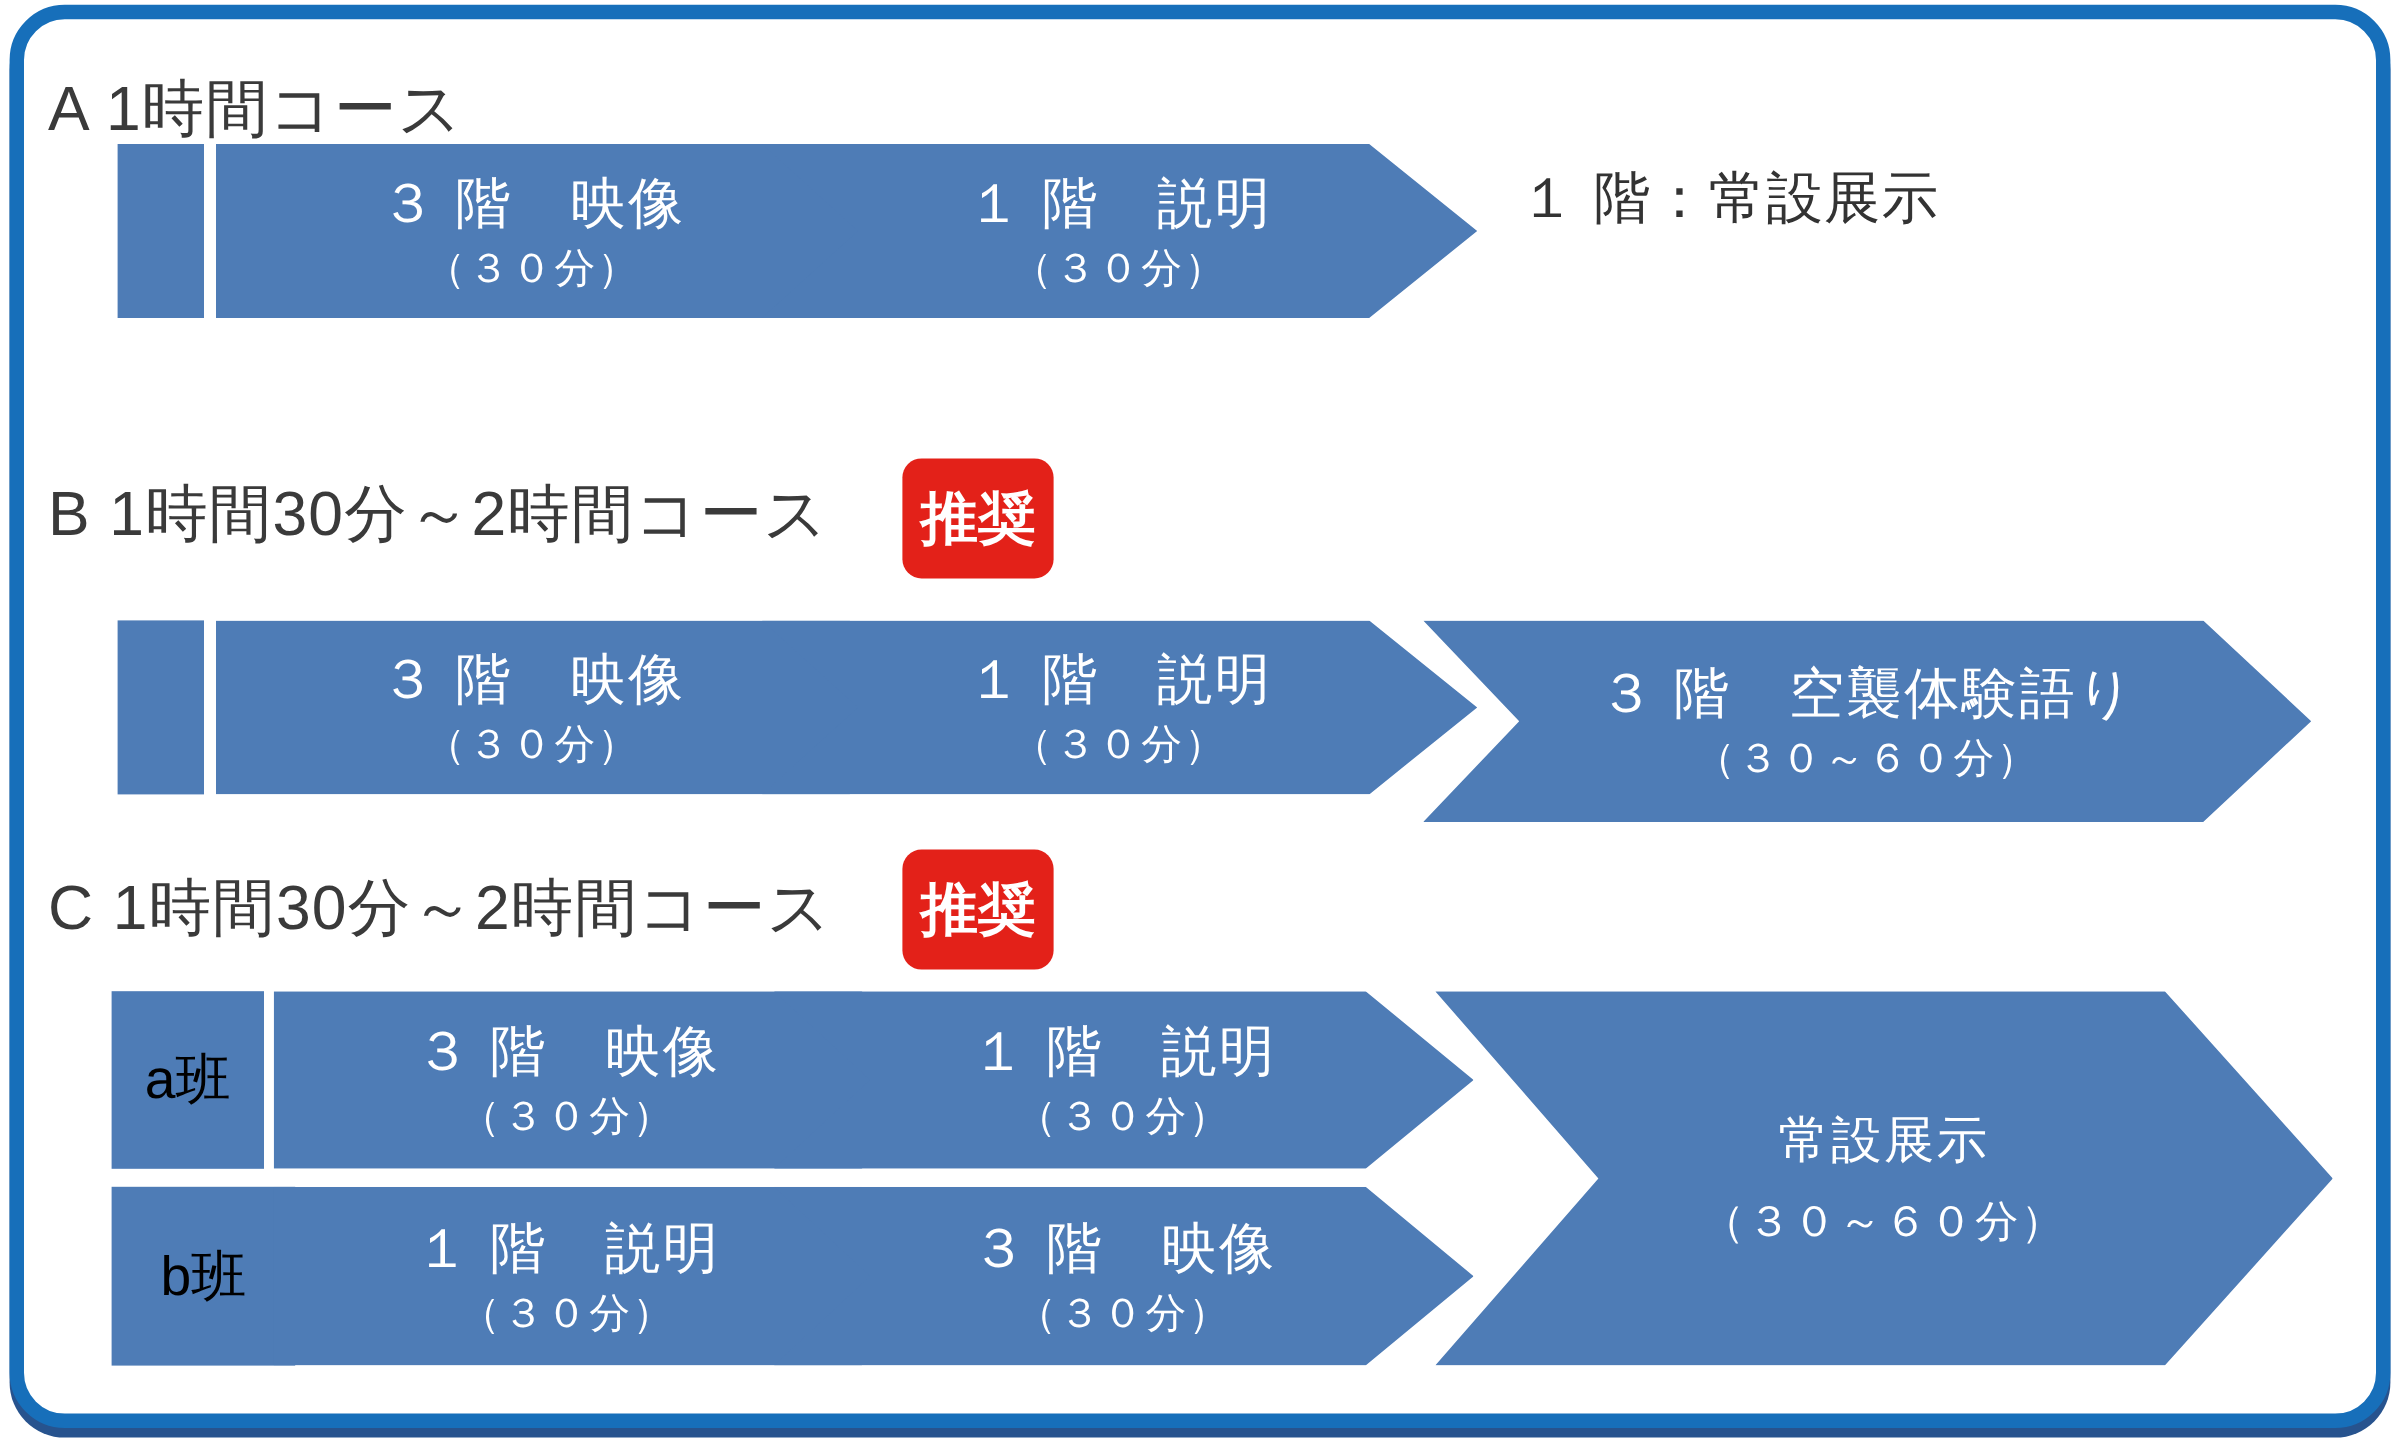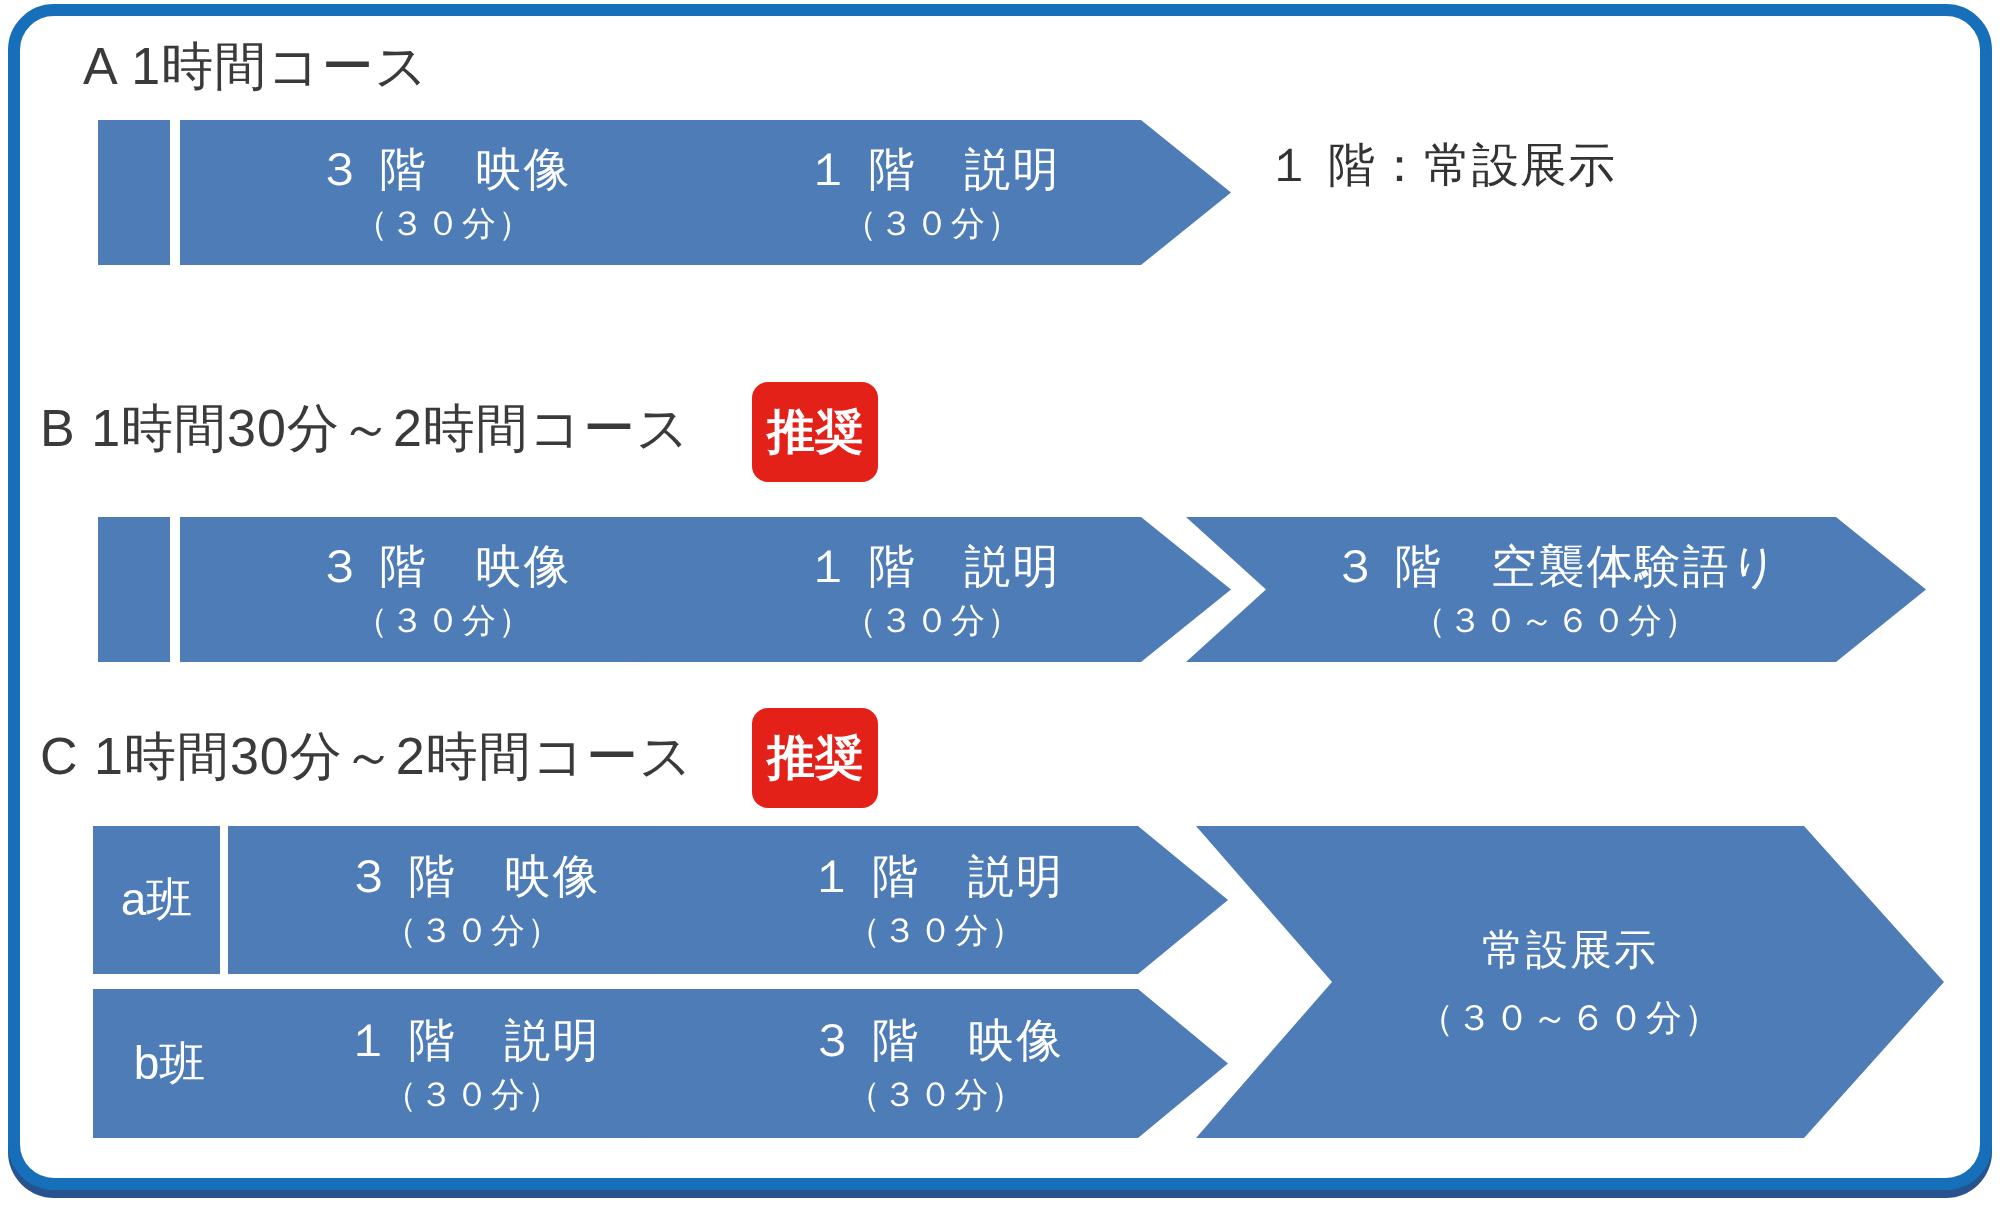--- a/index.html
+++ b/index.html
@@ -20,21 +20,21 @@
   }
   .badge{
     position:absolute;width:126px;height:100px;background:#E32119;
     border-radius:16px;color:#ffffff;font-size:48px;font-weight:700;
     display:flex;align-items:center;justify-content:center;white-space:nowrap;
   }
   .stripe{
     position:absolute;background:#4E7CB6;
   }
   .glabel{
-    position:absolute;background:#4E7CB6;color:#ffffff;
+    position:absolute;background:#4E7CB6;color:#000000;
     display:flex;align-items:center;justify-content:center;
     font-size:46px;white-space:nowrap;
   }
   .chev{
     --head:90px;--notch:80px;
     position:absolute;background:#4E7CB6;color:#ffffff;
     display:flex;flex-direction:column;align-items:center;justify-content:center;
     text-align:center;white-space:nowrap;
   }
   .chev.flat{
@@ -53,21 +53,21 @@
   .legend{
     position:absolute;color:#333333;font-size:47px;line-height:62px;
     white-space:nowrap;letter-spacing:1px;
   }
 </style>
 </head>
 <body>
 
 <div class="frame"></div>
 
-<div class="section-title" style="left:40px;top:32px;margin-left:43px;">A 1時間コース</div>
+<div class="section-title" style="left:40px;top:56px;">A 1時間コース</div>
 
 <div class="stripe" style="left:98px;top:120px;width:72px;height:145px;"></div>
 
 <div class="chev flat" style="left:180px;top:120px;width:528px;height:145px;">
   <div class="l1">３ 階　映像</div>
   <div class="l2">（３０分）</div>
 </div>
 
 <div class="chev notched" style="left:635px;top:120px;width:596px;height:145px;">
   <div class="l1">１ 階　説明</div>
@@ -87,21 +87,21 @@
 <div class="chev flat" style="left:180px;top:517px;width:528px;height:145px;">
   <div class="l1">３ 階　映像</div>
   <div class="l2">（３０分）</div>
 </div>
 
 <div class="chev notched" style="left:635px;top:517px;width:596px;height:145px;">
   <div class="l1">１ 階　説明</div>
   <div class="l2">（３０分）</div>
 </div>
 
-<div class="chev notched" style="left:1186px;top:517px;width:740px;height:145px;">
+<div class="chev notched" style="left:1186px;top:517px;width:740px;height:168px;">
   <div class="l1">３ 階　空襲体験語り</div>
   <div class="l2">（３０～６０分）</div>
 </div>
 
 <div class="section-title" style="left:40px;top:722px;">C 1時間30分～2時間コース</div>
 
 <div class="badge" style="left:752px;top:708px;">推奨</div>
 
 <div class="glabel" style="left:93px;top:826px;width:127px;height:148px;">a班</div>
 

